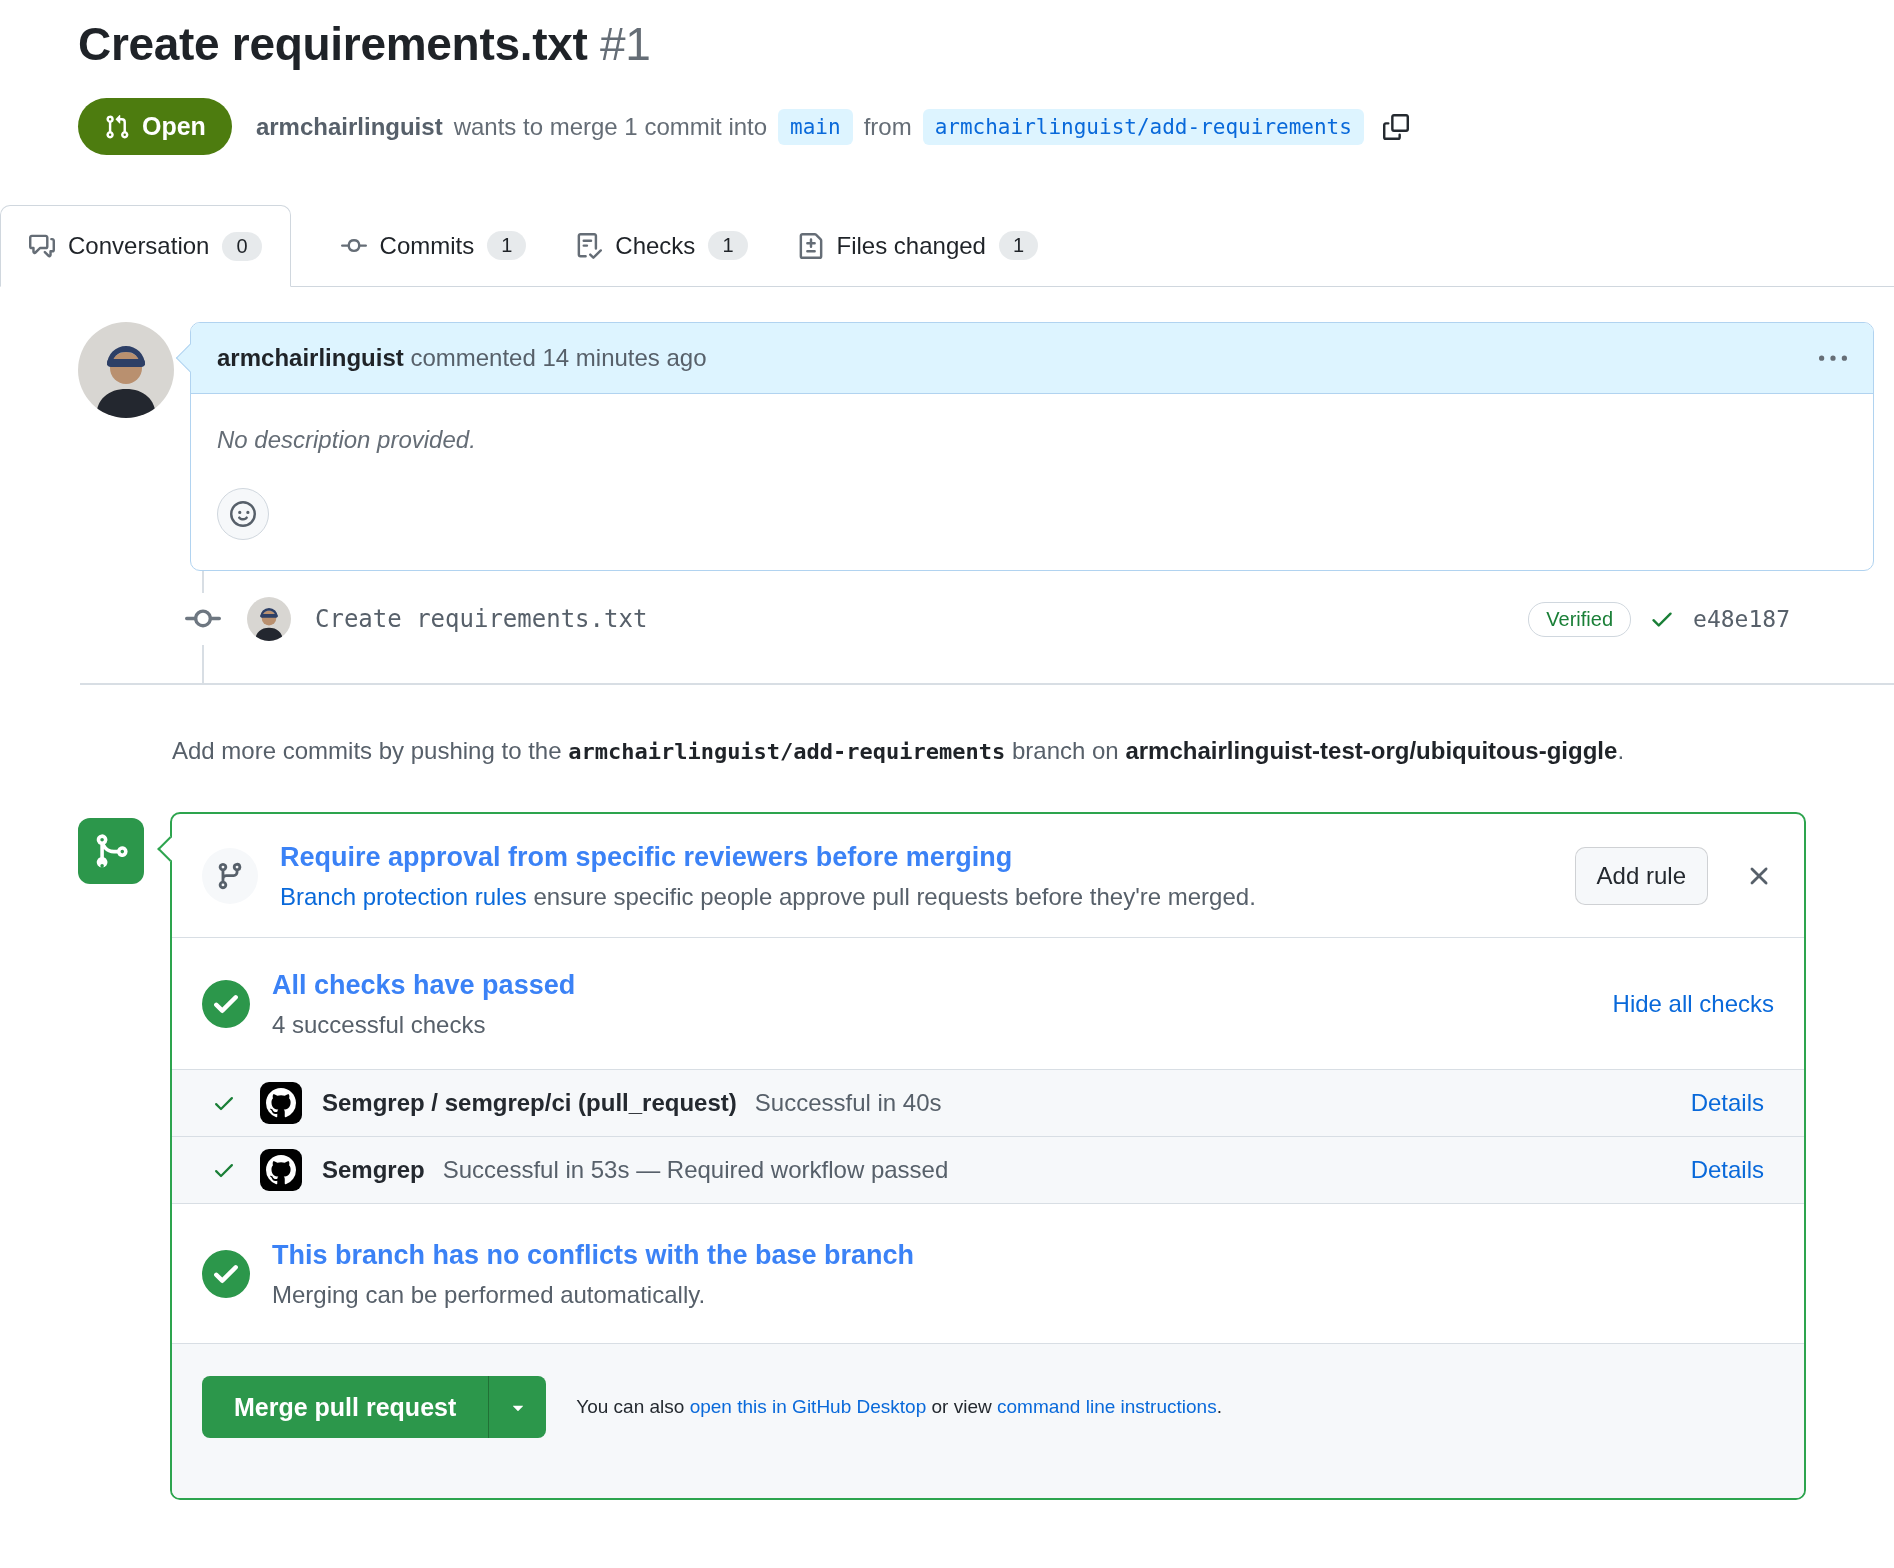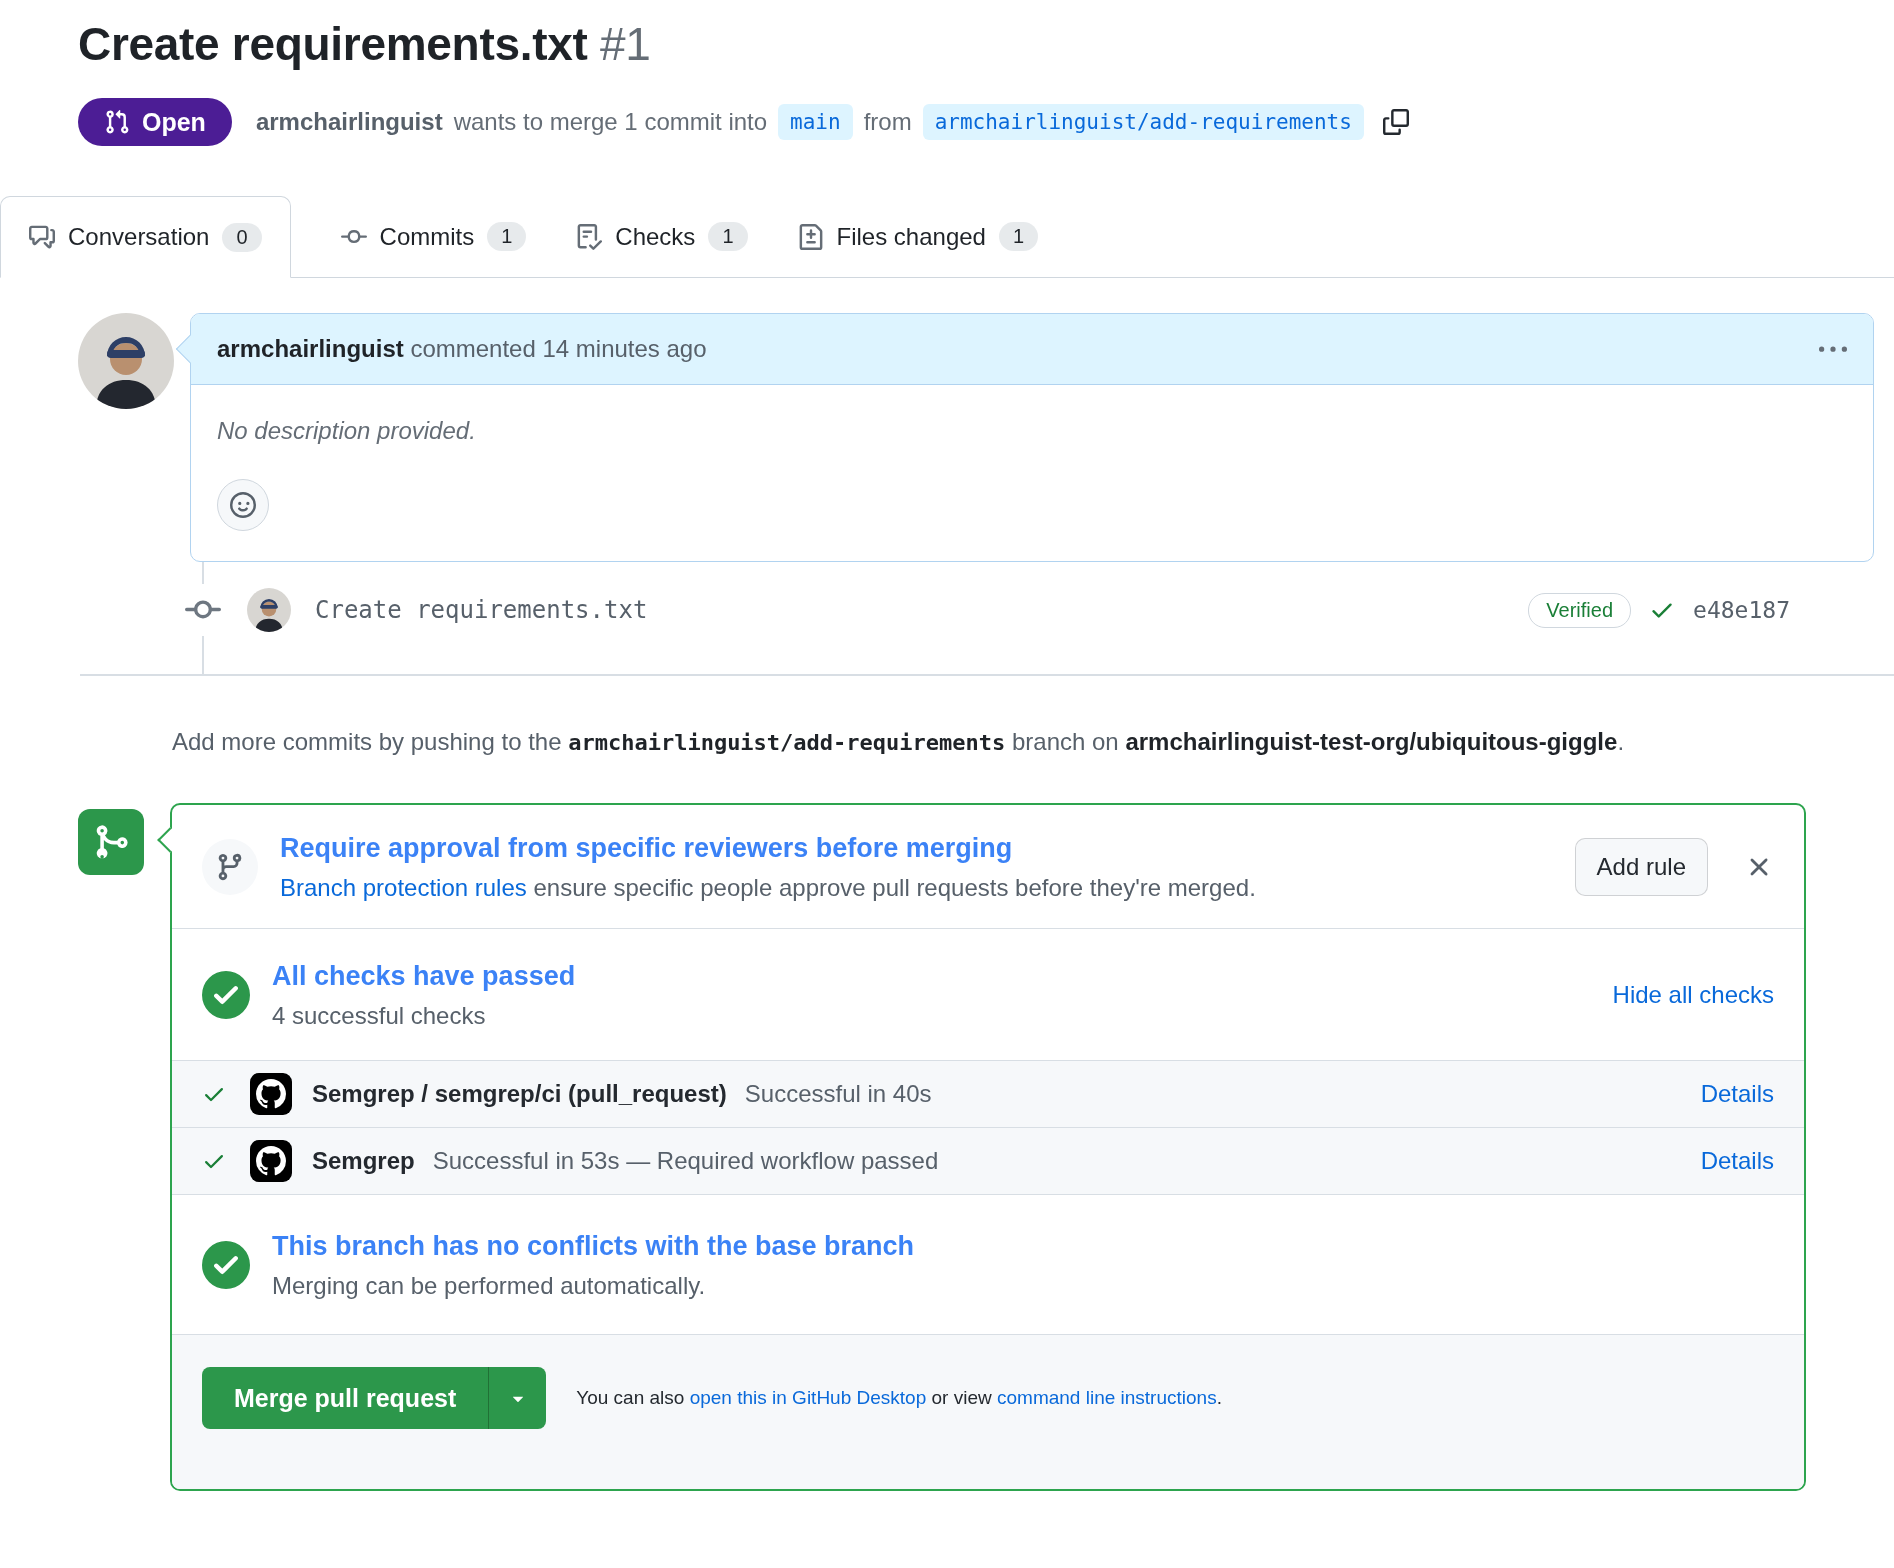--- a/index.html
+++ b/index.html
@@ -10,22 +10,22 @@
   }
   .mono { font-family:"DejaVu Sans Mono","Liberation Mono",monospace; }
   svg { display:block; }
 
   
   .pr-title { margin:16px 40px 0 78px; font-size:46px; line-height:56px; font-weight:600; letter-spacing:-0.3px; }
   .pr-number { color:#656d76; font-weight:400; }
 
   
   .meta-row { margin:26px 40px 0 78px; display:flex; align-items:center; }
-  .state-badge { display:inline-flex; align-items:center; gap:12px; height:48px; padding:0 26px;
-    border-radius:29px; background:#4c1d95; color:#fff; font-size:25px; font-weight:600; flex:none;text-align:right; }
+  .state-badge { display:inline-flex; align-items:center; gap:12px; height:57px; padding:0 26px;
+    border-radius:29px; background:#4d7c0f; color:#fff; font-size:25px; font-weight:600; flex:none;text-align:right; }
   .summary { display:flex; align-items:center; flex-wrap:wrap; gap:11px; margin-left:24px;
     font-size:24px; color:#656d76; }
   .summary-author { font-weight:700; color:#57606a; }
   .branch-label { font-family:"DejaVu Sans Mono","Liberation Mono",monospace; font-size:21px;
     color:#0969da; background:#ddf4ff; padding:6px 12px; border-radius:6px; }
   .copy-btn { margin-left:8px; color:#24292f; background:none; border:none; padding:0; cursor:pointer; }
 
   
   .tabnav { margin-top:50px; height:82px; border-bottom:1px solid #d0d7de; display:flex;
     align-items:stretch; gap:50px; }
@@ -95,21 +95,21 @@
   .link { color:#0969da; text-decoration:none; }
   .mb-actions { margin-left:auto; display:flex; align-items:center; gap:36px; }
   .btn-default { font-size:24px; font-weight:500; color:#24292f; background:#f6f8fa;
     border:1px solid rgba(31,35,40,0.18); border-radius:10px; padding:14px 21px; }
   .close-btn { color:#57606a; background:none; border:none; padding:0; }
 
   .mb-summary { border-top:1px solid #d8dee4; padding:30px 30px; display:flex; align-items:center; }
   .big-check { color:#2c974b; flex:none; }
   .mb-action-link { margin-left:auto; font-size:24px; }
 
-  .check-row { background:#f6f8fa; border-top:1px solid #d8dee4; padding:12px 30px;
+  .check-row { background:#f6f8fa; border-top:1px solid #d8dee4; padding:12px 40px;
     display:flex; align-items:center; font-size:24px; }
   .check-row.last { border-bottom:1px solid #d8dee4; }
   .row-check { color:#1a7f37; flex:none; }
   .app-avatar { width:42px; height:42px; border-radius:9px; background:#000; color:#fff;
     display:flex; align-items:center; justify-content:center; margin-left:24px; flex:none; }
   .check-name { font-weight:700; color:#24292f; margin-left:20px; white-space:nowrap; }
   .check-status { color:#57606a; margin-left:18px; white-space:nowrap; }
   .details-link { margin-left:auto; font-size:24px; }
 
   .mb-conflicts { padding:34px 30px; display:flex; align-items:center; }

